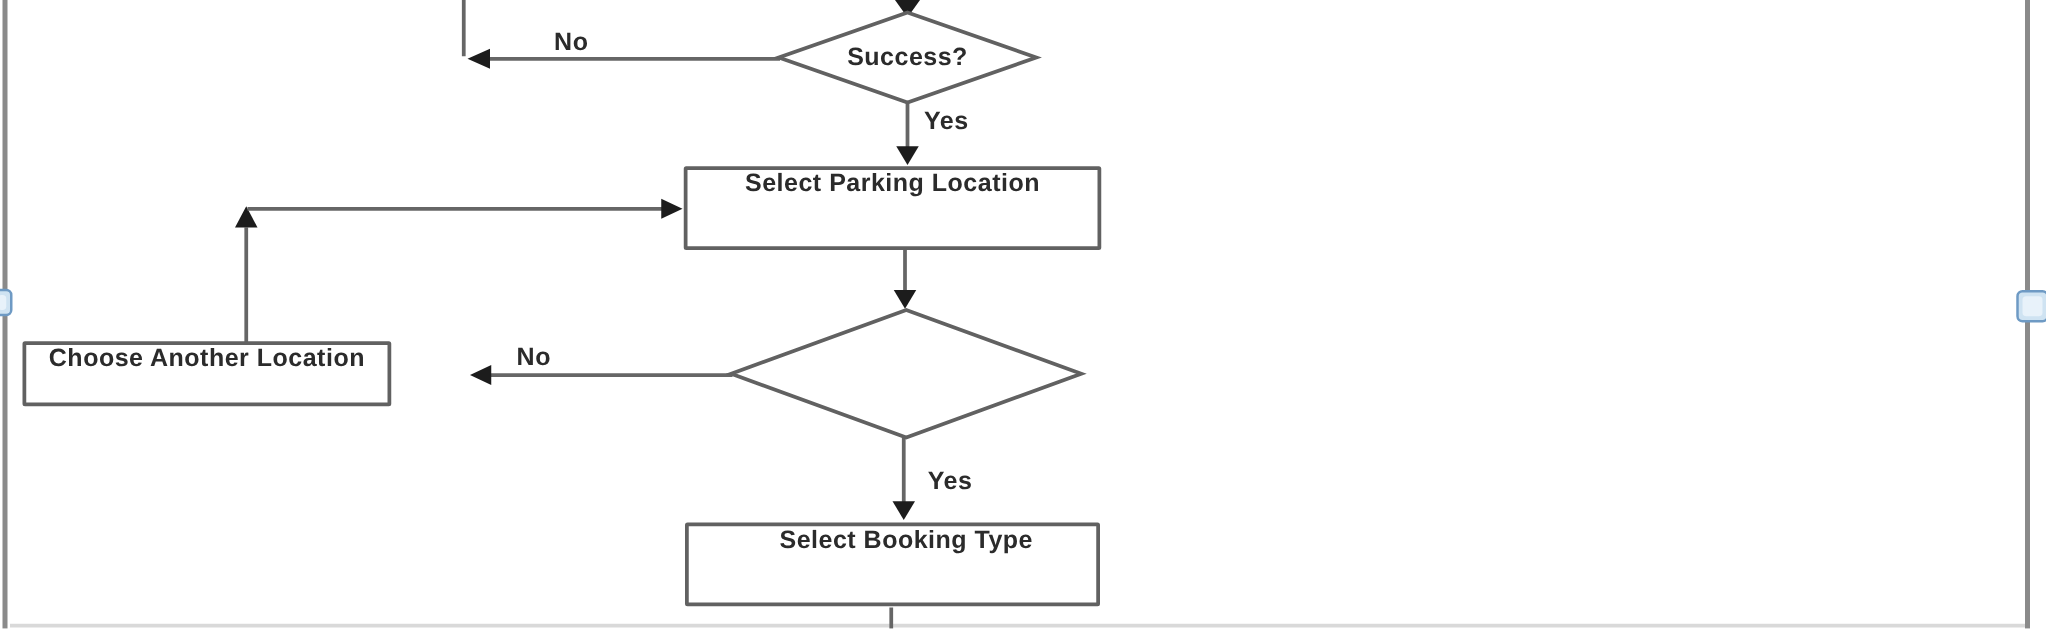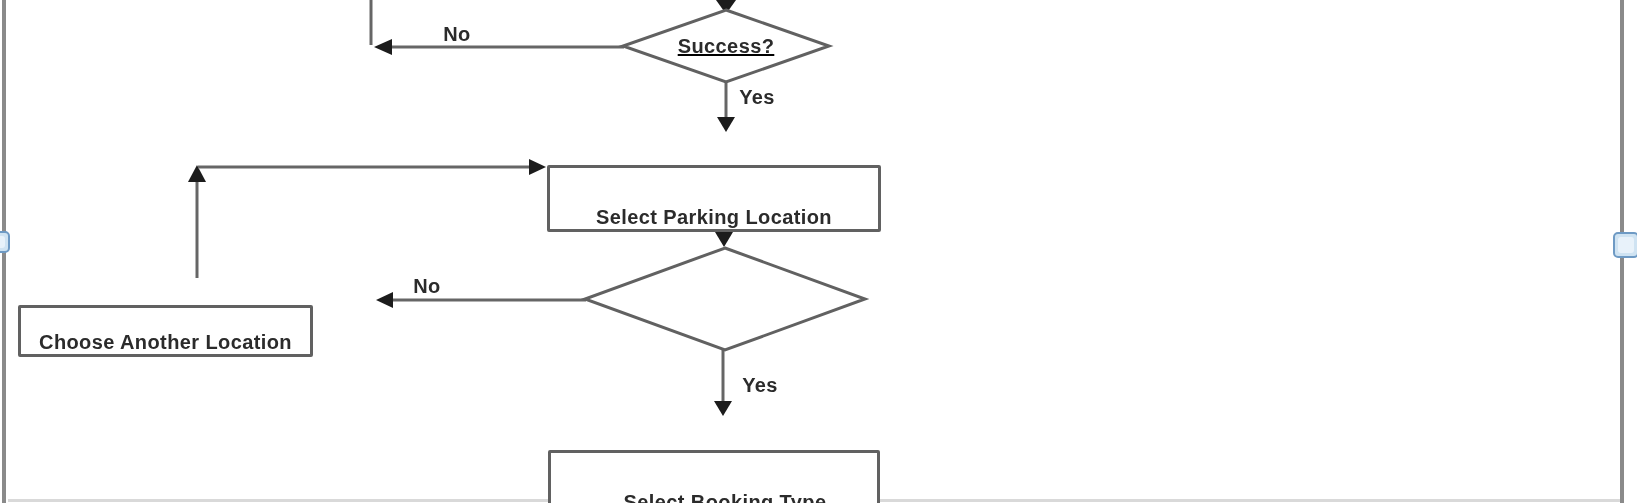--- a/index.html
+++ b/index.html
@@ -10,38 +10,36 @@
     overflow:hidden;
     font-family:"Liberation Sans","DejaVu Sans",sans-serif;
     filter:blur(0.5px);
   }
   .stage svg{position:absolute;left:0;top:0;}
   .flow-node{
     position:absolute;
     background:#ffffff;
     border:3px solid #616161;
     border-radius:2px;
-    display:flex;align-items:flex-end;justify-content:center;
+    display:flex;align-items:flex-start;justify-content:center;
     box-sizing:border-box;
     z-index:3;
-    margin-top:32px;
   }
   .node-label, .edge-label, .diamond-label{
     font-weight:700;
     font-size:20px;
     letter-spacing:0.4px;
     color:#2b2b2b;
     white-space:nowrap;
   }
   .diamond-label-wrap{
     position:absolute;
     display:flex;align-items:center;justify-content:center;
     z-index:3;
     pointer-events:none;
-    text-decoration:underline;
   }
   .edge-label{
     position:absolute;
     display:flex;align-items:center;justify-content:center;
     z-index:4;
   }
   .handle{
     position:absolute;
     box-sizing:border-box;
     background:#cfe3f2;

